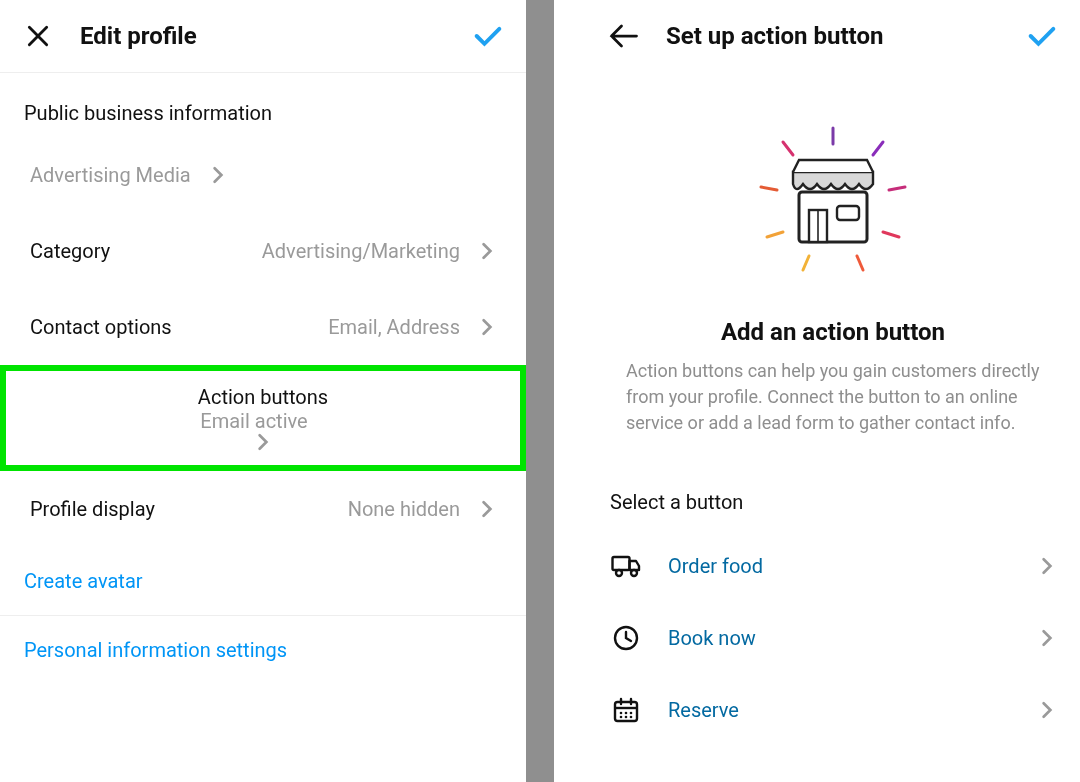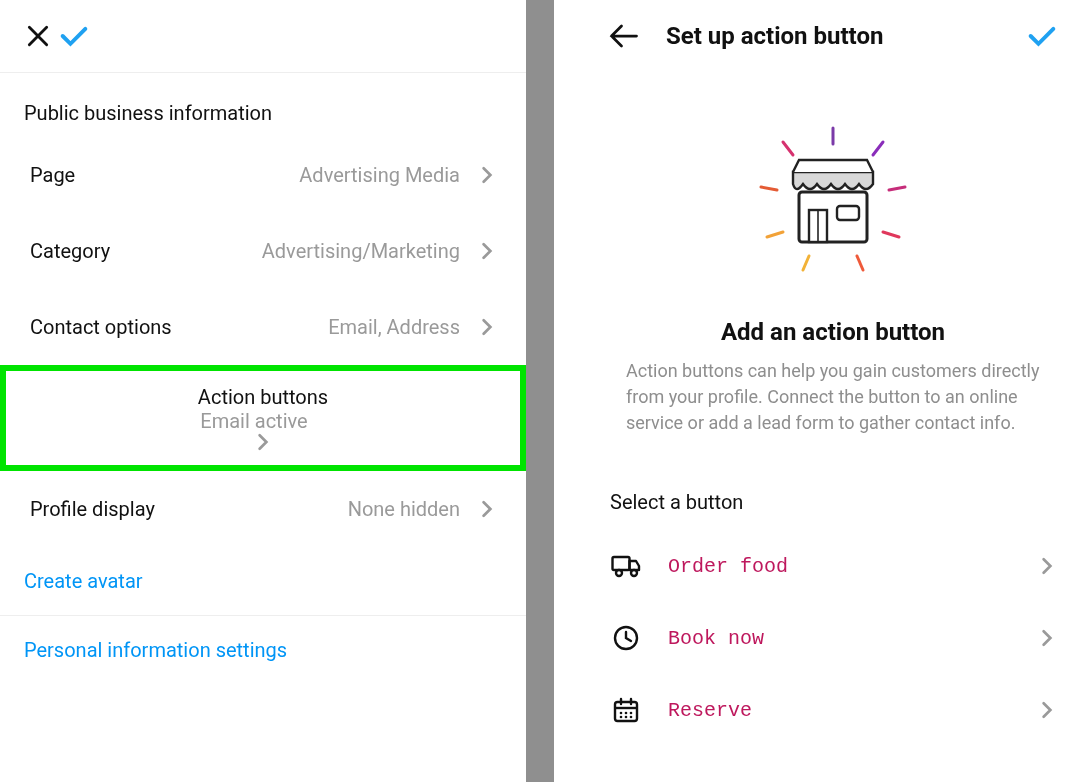--- a/index.html
+++ b/index.html
@@ -113,52 +113,51 @@
     align-items: center;
     padding: 20px 24px;
   }
   .opt-row .oicon {
     width: 32px; height: 32px;
     display: flex; align-items: center; justify-content: center;
     margin-right: 26px;
   }
   .opt-row .olabel {
     font-size: 20px;
-    color: #be185d;
+    color: #0369a1;
     flex: 1;
-    font-family: Liberation Mono, monospace;
   }
   .opt-row .chev {
     width: 18px; height: 18px;
     display: flex; align-items: center; justify-content: center;
   }
 
   svg { display: block; }
 </style>
 </head>
 <body>
 
 <div class="screen left">
   <div class="hdr">
     <div class="icon-slot">
       <svg width="26" height="26" viewBox="0 0 24 24">
           <path d="M4 4 L20 20 M20 4 L4 20" stroke="#111" stroke-width="2.6" stroke-linecap="round" fill="none"></path>
         </svg>
     </div>
+    <div class="title">Edit profile</div>
     <div class="confirm">
       <svg width="34" height="34" viewBox="0 0 24 24">
           <path d="M4 12 L9.5 17.5 L20 7" stroke="#1fa1f1" stroke-width="2.8" stroke-linecap="round" fill="none"></path>
         </svg>
     </div>
   </div>
 
   <div class="section-label">Public business information</div>
 
   <div class="row">
-    <div class="label">Page</div>
     <div class="value">Advertising Media</div>
     <div class="chev">
       <svg width="14" height="18" viewBox="0 0 10 16">
           <path d="M2 2 L8 8 L2 14" stroke="#9a9a9a" stroke-width="2.4" stroke-linecap="round" fill="none"></path>
         </svg>
     </div>
   </div>
 
   <div class="row">
     <div class="label">Category</div>

